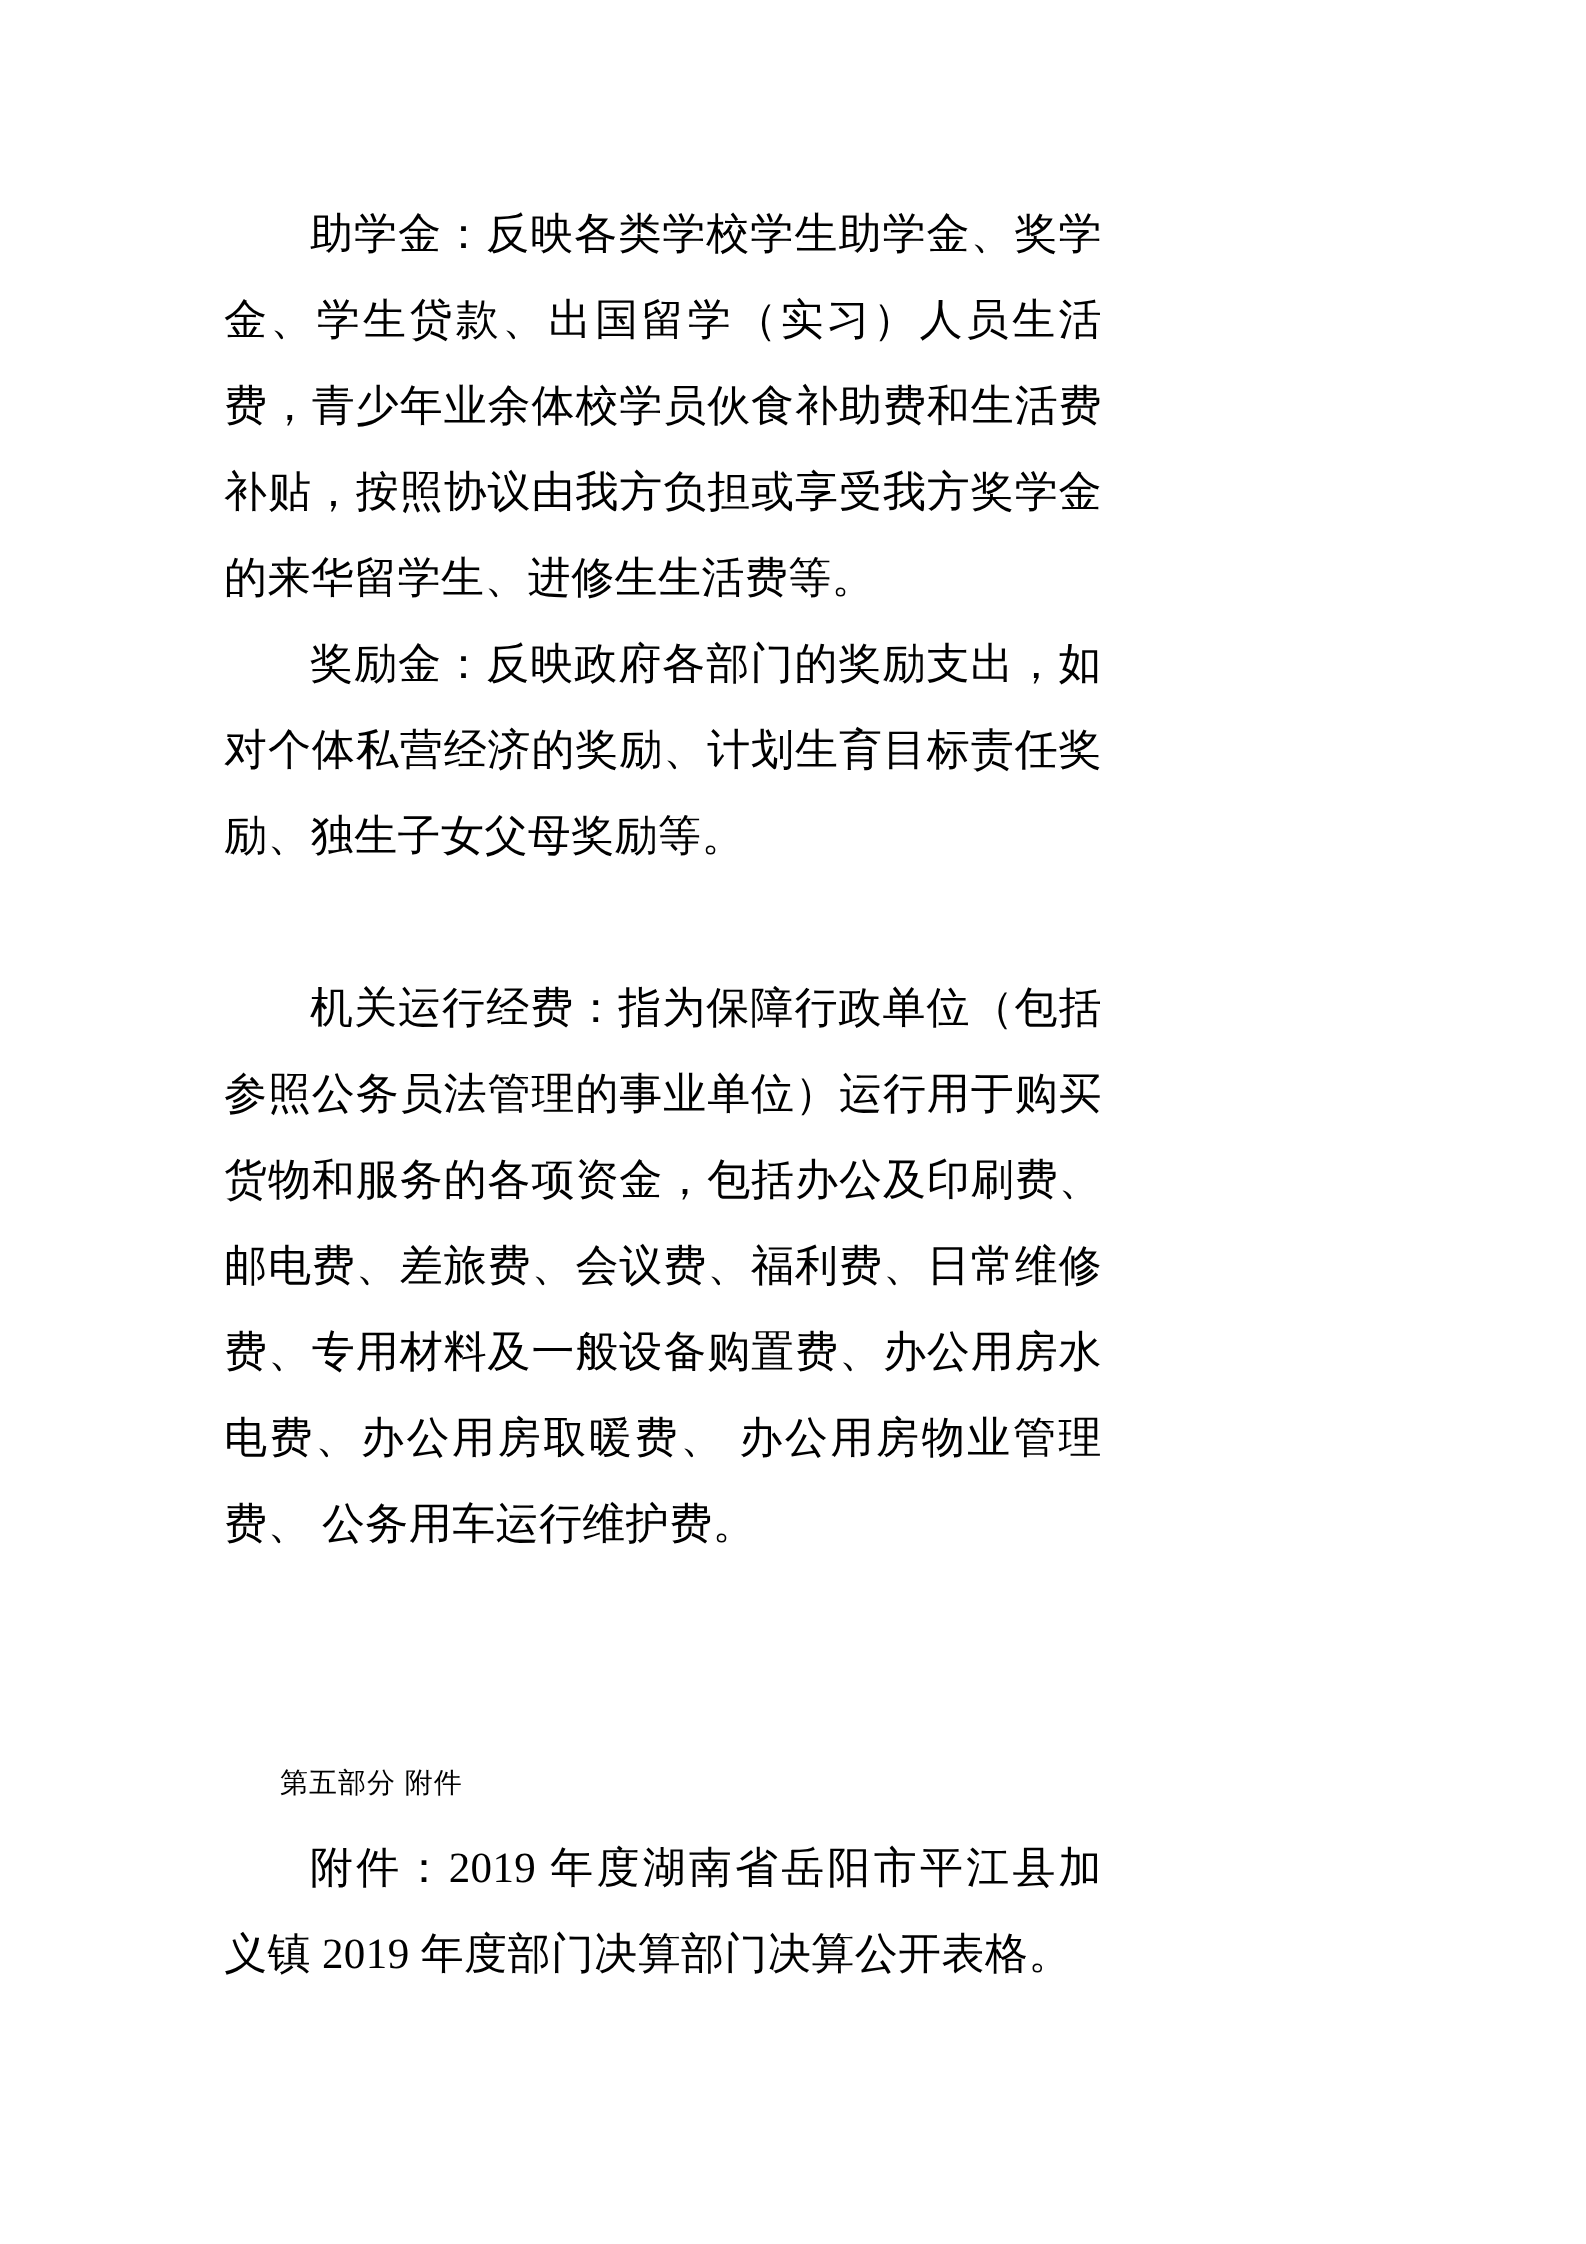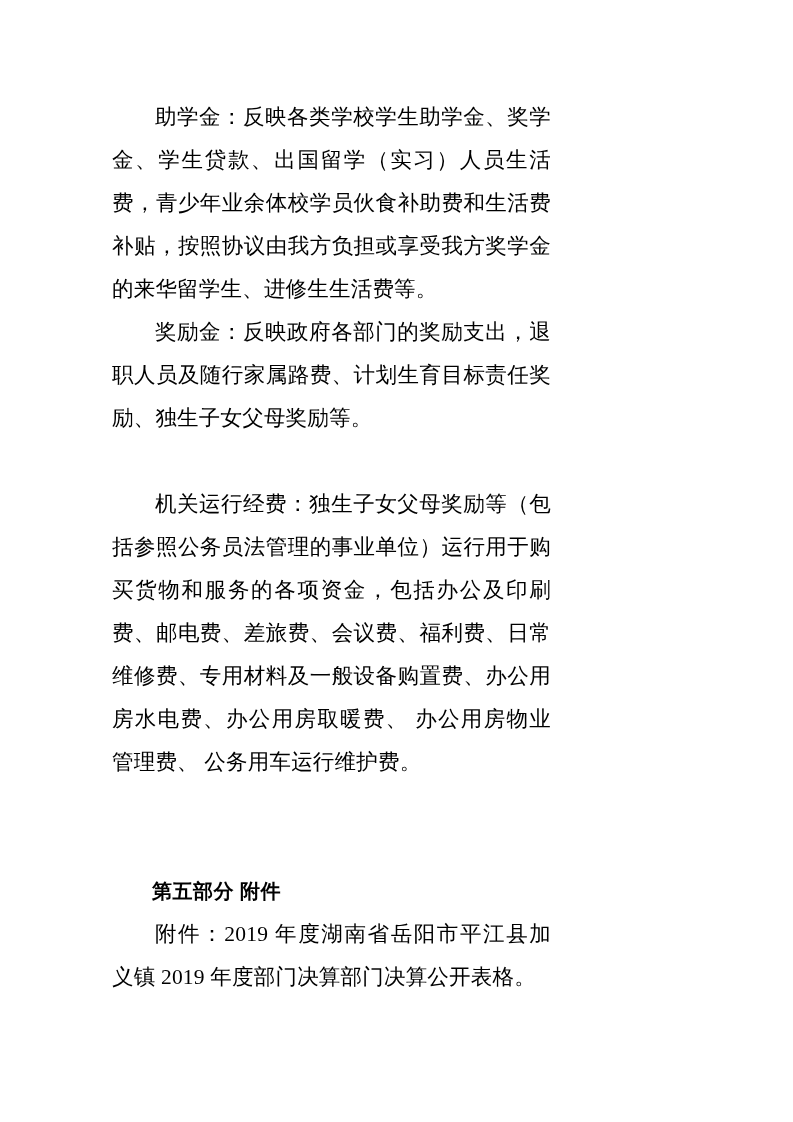--- a/index.html
+++ b/index.html
@@ -29,46 +29,46 @@
     text-justify: inter-ideograph;
   }
   p.para {
     margin: 0;
     text-indent: 2em;
     letter-spacing: 0.2px;
   }
   p.heading {
     margin: 0;
     text-indent: 2em;
-    font-weight: bold;
+    font-weight: normal;
     font-family: "Liberation Sans", "DejaVu Sans", sans-serif;
-    font-size: 20px;
+    font-size: 14px;
     letter-spacing: 0.5px;
   }
   .gap-small {
     height: 43px;
   }
   .gap-large {
     height: 86px;
   }
 </style>
 </head>
 <body>
 
 <div class="page">
   <div class="doc-body">
 
     <p class="para">助学金：反映各类学校学生助学金、奖学金、学生贷款、出国留学（实习）人员生活费，青少年业余体校学员伙食补助费和生活费补贴，按照协议由我方负担或享受我方奖学金的来华留学生、进修生生活费等。</p>
 
-    <p class="para">奖励金：反映政府各部门的奖励支出，退职人员及随行家属路费、计划生育目标责任奖励、独生子女父母奖励等。</p>
+    <p class="para">奖励金：反映政府各部门的奖励支出，如对个体私营经济的奖励、计划生育目标责任奖励、独生子女父母奖励等。</p>
 
     <div class="gap-small"></div>
 
 
-    <p class="para">机关运行经费：独生子女父母奖励等（包括参照公务员法管理的事业单位）运行用于购买货物和服务的各项资金，包括办公及印刷费、邮电费、差旅费、会议费、福利费、日常维修费、专用材料及一般设备购置费、办公用房水电费、办公用房取暖费、 办公用房物业管理费、 公务用车运行维护费。</p>
+    <p class="para">机关运行经费：指为保障行政单位（包括参照公务员法管理的事业单位）运行用于购买货物和服务的各项资金，包括办公及印刷费、邮电费、差旅费、会议费、福利费、日常维修费、专用材料及一般设备购置费、办公用房水电费、办公用房取暖费、 办公用房物业管理费、 公务用车运行维护费。</p>
 
     <div class="gap-large"></div>
 
     <p class="heading">第五部分  附件</p>
 
     <p class="para">附件：2019 年度湖南省岳阳市平江县加义镇 2019 年度部门决算部门决算公开表格。</p>
 
   </div>
 </div>
 

